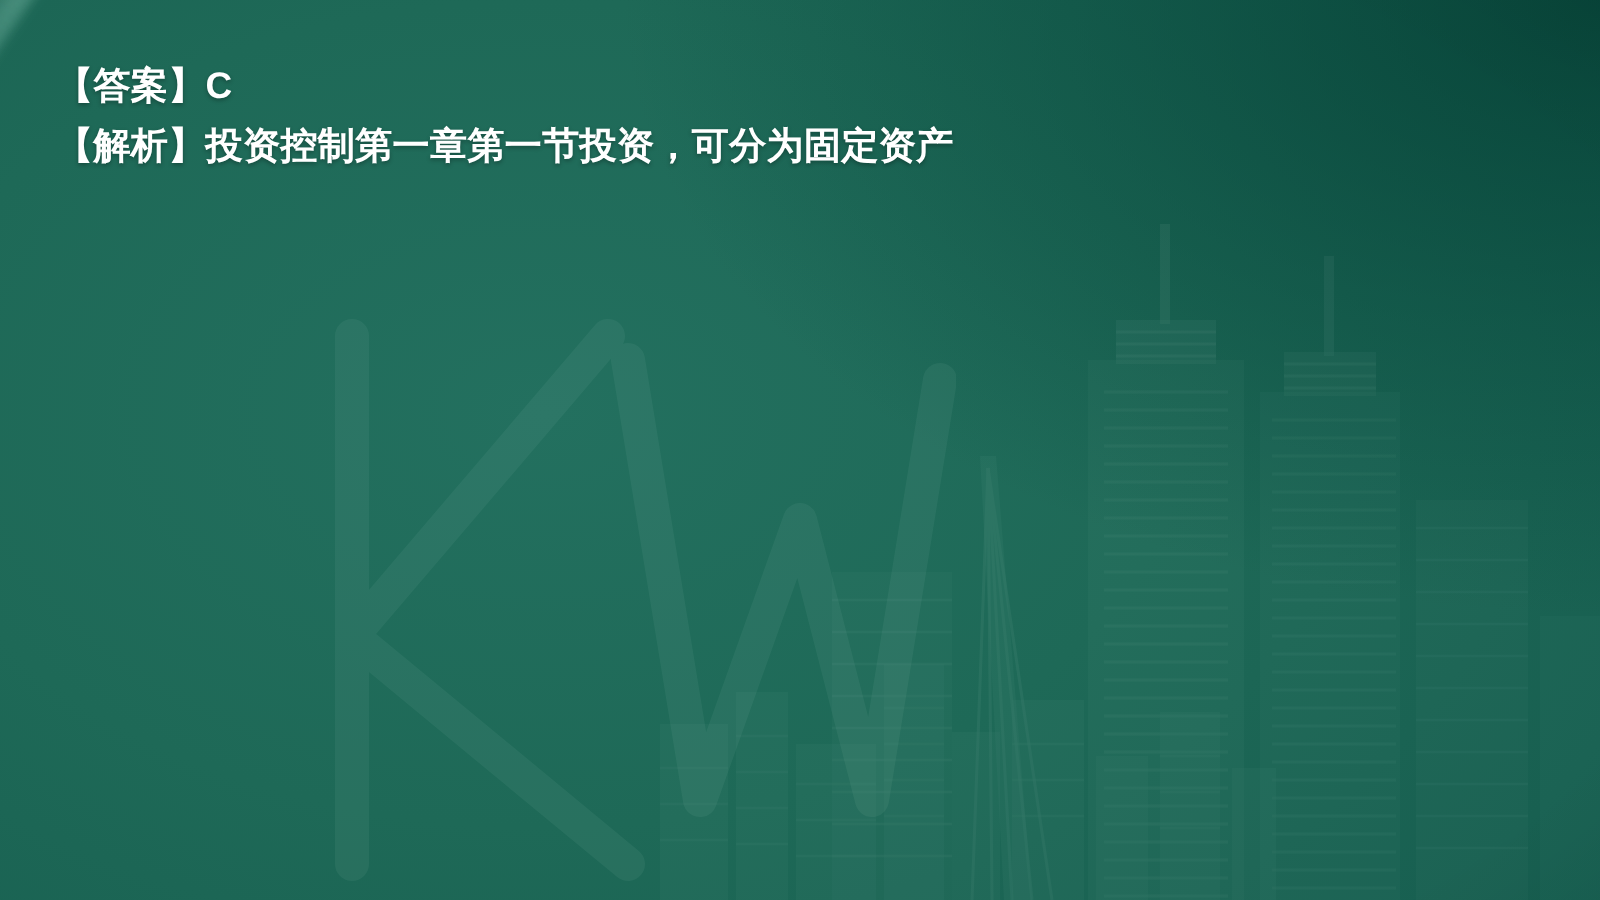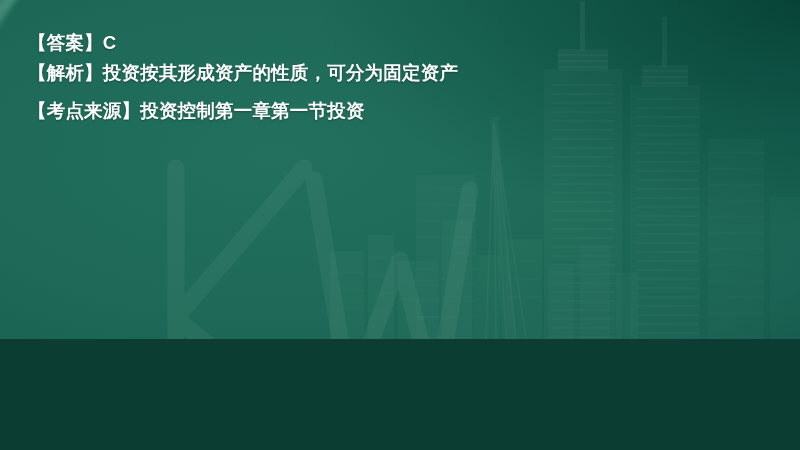--- a/index.html
+++ b/index.html
@@ -4,21 +4,21 @@
 <title>Answer Slide</title>
 <style>
   html, body {
     margin: 0;
     padding: 0;
     background: #0b3d33;
   }
   #slide {
     position: relative;
     width: 800px;
-    height: 339px;
+    height: 450px;
     overflow: hidden;
     font-family: "Liberation Sans", "DejaVu Sans", sans-serif;
     background: #1b6153;
     text-decoration: underline;
   }
 
   
   .bg-layer {
     position: absolute;
     inset: 0;
@@ -312,17 +312,16 @@
 
     <div class="streak s2"></div>
     <div class="streak s3"></div>
     <div class="streak s4"></div>
   </div>
 
   <div class="bg-layer" id="bg-vignette"></div>
 
   <div id="text-block">
     <div class="line">【答案】C</div>
-    <div class="line">【解析】投资按其形成资产的性质，可分为固定资产</div>
-    <div class="line gap-before">【考点来源】投资控制第一章第一节投资</div>
+    <div class="line">【解析】投资控制第一章第一节投资，可分为固定资产</div>
   </div>
 
 </div>
 
 </body></html>

